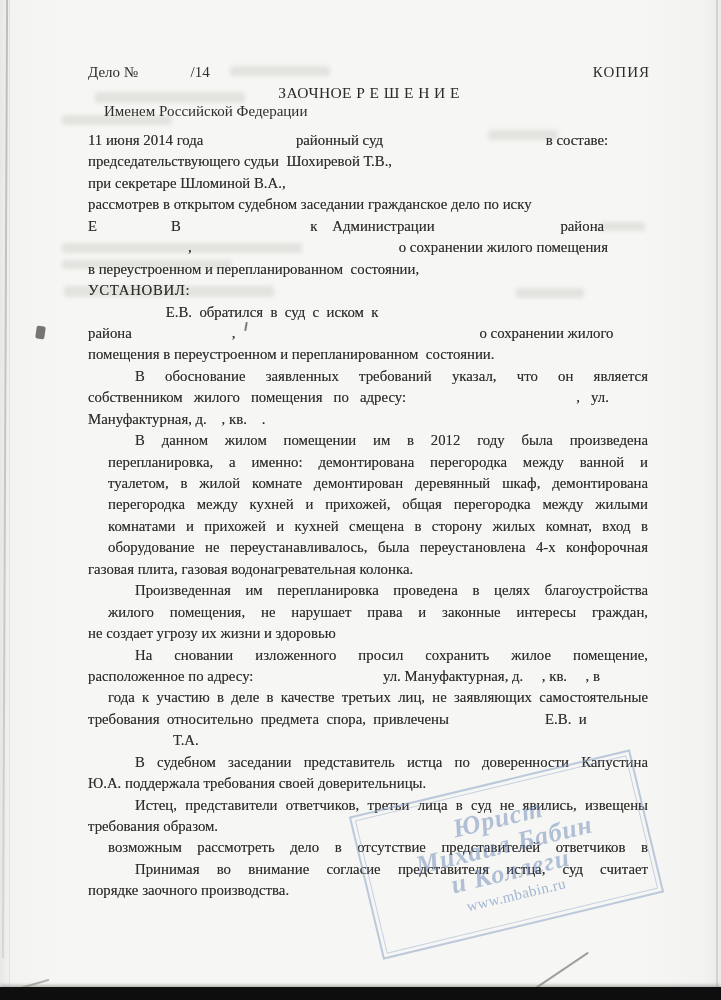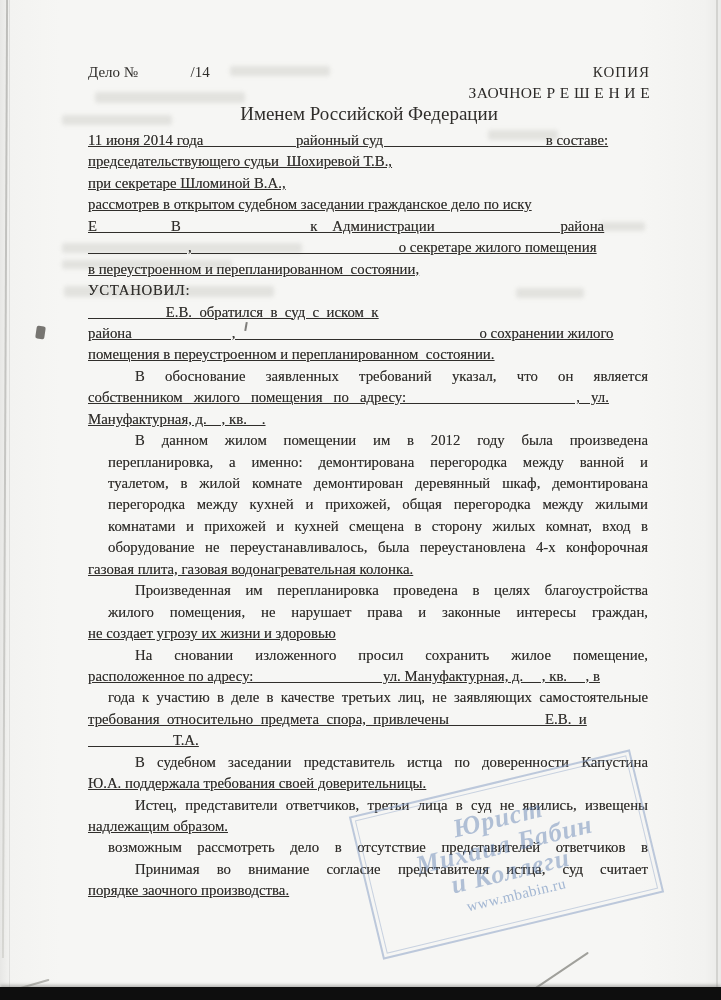--- a/index.html
+++ b/index.html
@@ -15,28 +15,28 @@
   .edge-left{position:absolute;left:4px;top:0;width:2px;height:958px;
     background:linear-gradient(#bdbdba,#c9c9c6 70%,#d6d6d2);transform:rotate(.25deg);}
   .edge-left2{position:absolute;left:9px;top:0;width:1px;height:100%;background:rgba(190,190,186,.35);}
   .edge-right{position:absolute;left:716px;top:0;width:2px;height:100%;background:#d3d3d0;}
   .scan-bar{position:absolute;left:0;right:0;bottom:0;height:13px;background:#0e0e0e;
     box-shadow:0 -2px 3px rgba(130,130,126,.55);}
   .hdr-row{position:absolute;left:88px;top:64px;width:562px;display:flex;justify-content:space-between;
     font-size:15px;color:#2f2d2a;}
   .hdr-left{white-space:pre;}
   .hdr-copy{letter-spacing:1px;}
-  .doc-title{position:absolute;left:88px;top:84px;width:562px;text-align:right;
+  .doc-title{position:absolute;left:88px;top:84px;width:562px;text-align:center;
     font-size:15.5px;color:#2c2a28;letter-spacing:.4px;}
-  .doc-subtitle{position:absolute;left:88px;top:103px;width:562px;text-align:center;
-    font-size:19px;color:#2f2d2a;}
+  .doc-subtitle{position:absolute;left:104px;top:103px;width:562px;
+    font-size:15px;color:#2f2d2a;}
   .doc-body{position:absolute;left:88px;top:130px;width:560px;font-size:14.8px;color:#302e2b;z-index:2;
     text-shadow:0 0 .4px rgba(45,43,40,.55);}
   .line{height:21.45px;line-height:21.45px;}
-  .line.l{white-space:pre;text-decoration:underline;}
+  .line.l{white-space:pre;}
   .line.j{text-align:justify;text-align-last:justify;margin-left:20px;}
   .line.c{letter-spacing:.7px;}
   .line.ind{text-indent:27px;}
   
   .stamp{position:absolute;left:362px;top:781px;width:285px;height:143px;
     transform:rotate(-13.5deg);border:2px solid rgba(141,163,199,.55);z-index:3;}
   .stamp-inner{position:absolute;inset:3px;border:1px solid rgba(141,163,199,.45);
     display:flex;flex-direction:column;align-items:center;justify-content:center;}
   .stamp-big{font-style:italic;font-weight:bold;font-size:26px;line-height:27px;
     color:rgba(100,132,180,.48);letter-spacing:1px;white-space:nowrap;}
@@ -84,21 +84,21 @@
       <div class="stamp-url">www.mbabin.ru</div>
     </div>
   </div>
 
   <div class="doc-body">
       <div class="line l">11 июня 2014 года                         районный суд                                            в составе:</div>
       <div class="line l">председательствующего судьи  Шохиревой Т.В.,</div>
       <div class="line l">при секретаре Шломиной В.А.,</div>
       <div class="line l">рассмотрев в открытом судебном заседании гражданское дело по иску</div>
       <div class="line l">Е                    В                                   к    Администрации                                  района</div>
-      <div class="line l">                           ,                                                        о секретаре жилого помещения</div>
+      <div class="line l">                           ,                                                        о сохранении жилого помещения</div>
       <div class="line l">в переустроенном и перепланированном  состоянии,</div>
       <div class="line c">УСТАНОВИЛ:</div>
       <div class="line l">                     Е.В.  обратился  в  суд  с  иском  к</div>
       <div class="line l">района                           ,                                                                  о сохранении жилого</div>
       <div class="line l">помещения в переустроенном и перепланированном  состоянии.</div>
       <div class="line j ind">В обоснование заявленных требований указал, что он является</div>
       <div class="line l">собственником   жилого   помещения   по   адресу:                                              ,   ул.</div>
       <div class="line l">Мануфактурная, д.    , кв.    .</div>
       <div class="line j ind">В данном жилом помещении им в 2012 году была произведена</div>
       <div class="line j">перепланировка, а именно: демонтирована перегородка между ванной и</div>
@@ -111,20 +111,20 @@
       <div class="line j">жилого помещения, не нарушает права и законные интересы граждан,</div>
       <div class="line l">не создает угрозу их жизни и здоровью</div>
       <div class="line j ind">На сновании изложенного просил сохранить жилое помещение,</div>
       <div class="line l">расположенное по адресу:                                   ул. Мануфактурная, д.     , кв.     , в</div>
       <div class="line j">года к участию в деле в качестве третьих лиц, не заявляющих самостоятельные</div>
       <div class="line l">требования  относительно  предмета  спора,  привлечены                          Е.В.  и</div>
       <div class="line l">                       Т.А.</div>
       <div class="line j ind">В судебном заседании представитель истца по доверенности Капустина</div>
       <div class="line l">Ю.А. поддержала требования своей доверительницы.</div>
       <div class="line j ind">Истец, представители ответчиков, третьи лица в суд не явились, извещены</div>
-      <div class="line l">надлежащим образом.</div>
+      <div class="line l">требования образом.</div>
       <div class="line j">возможным рассмотреть дело в отсутствие представителей ответчиков в</div>
       <div class="line j ind">Принимая во внимание согласие представителя истца, суд считает</div>
       <div class="line l">порядке заочного производства.</div>
     </div>
 
   <div class="scan-bar"></div>
 </div>
 
 </body></html>

